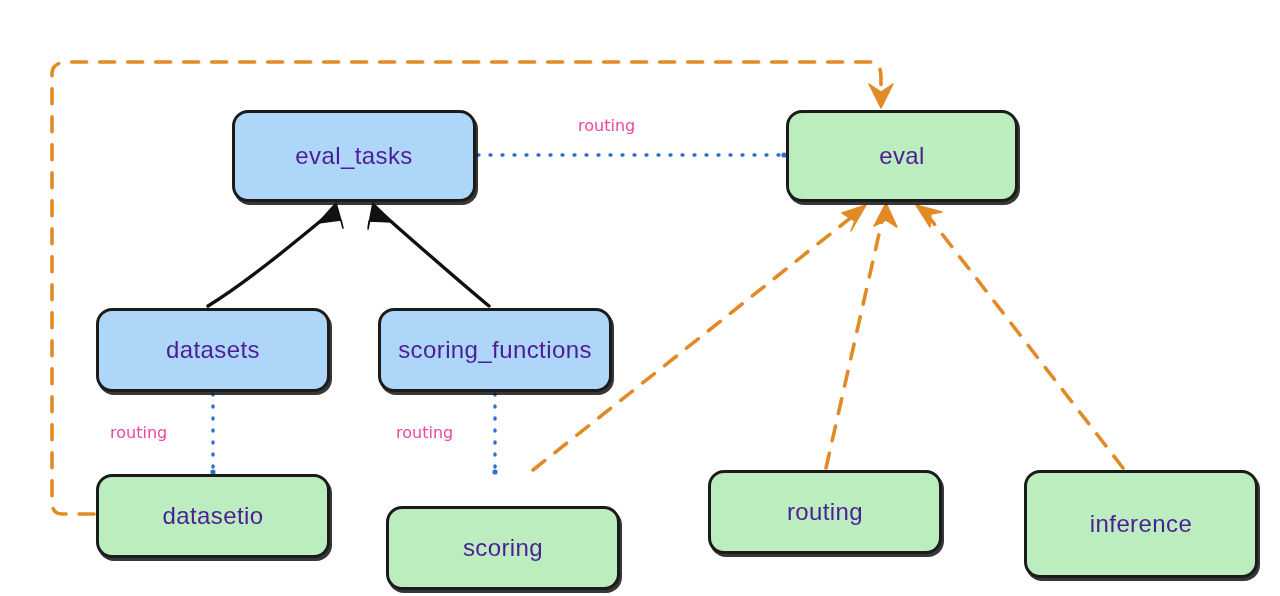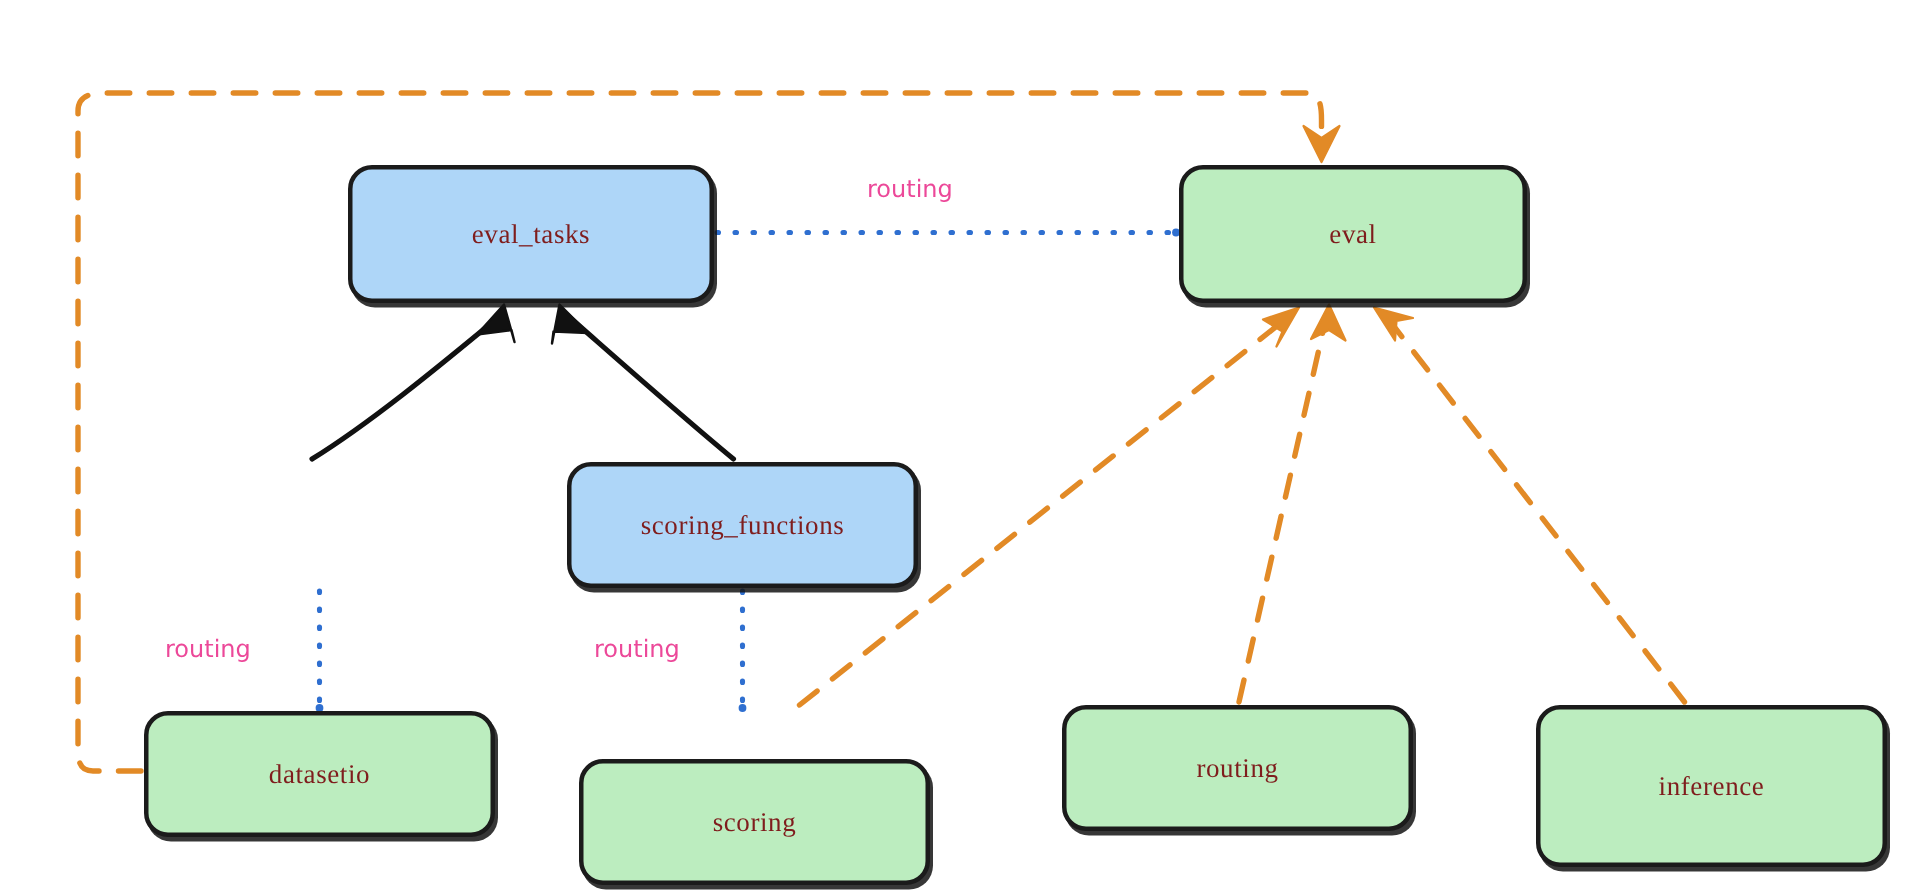--- a/index.html
+++ b/index.html
@@ -26,23 +26,23 @@
   }
   .node {
     position: absolute;
     box-sizing: border-box;
     border: 3px solid #1b1b1b;
     border-radius: 16px;
     display: flex;
     align-items: center;
     justify-content: center;
     text-align: center;
-    color: #7f1d1d;
-    font-family: Liberation Serif, serif;
-    font-size: 18px;
+    color: #4c1d95;
+    font-family: Liberation Sans, sans-serif;
+    font-size: 24px;
     letter-spacing: 0.4px;
     box-shadow: 2px 3px 0 rgba(20,20,20,0.85);
   }
   .node.blue  { background: #AED6F8; }
   .node.green { background: #BCEDBF; }
   .node-label {
     pointer-events: none;
     white-space: nowrap;
   }
   .edge-label {
@@ -107,20 +107,23 @@
   </svg>
 
   <div class="node blue" style="left:232px; top:110px; width:244px; height:92px;">
     <span class="node-label">eval_tasks</span>
   </div>
 
   <div class="node green" style="left:786px; top:110px; width:232px; height:92px;">
     <span class="node-label">eval</span>
   </div>
 
+  <div class="node blue" style="left:96px; top:308px; width:234px; height:84px;">
+    <span class="node-label">datasets</span>
+  </div>
 
   <div class="node blue" style="left:378px; top:308px; width:234px; height:84px;">
     <span class="node-label">scoring_functions</span>
   </div>
 
   <div class="node green" style="left:96px; top:474px; width:234px; height:84px;">
     <span class="node-label">datasetio</span>
   </div>
 
   <div class="node green" style="left:386px; top:474px; width:234px; height:84px;margin-top:32px;">

